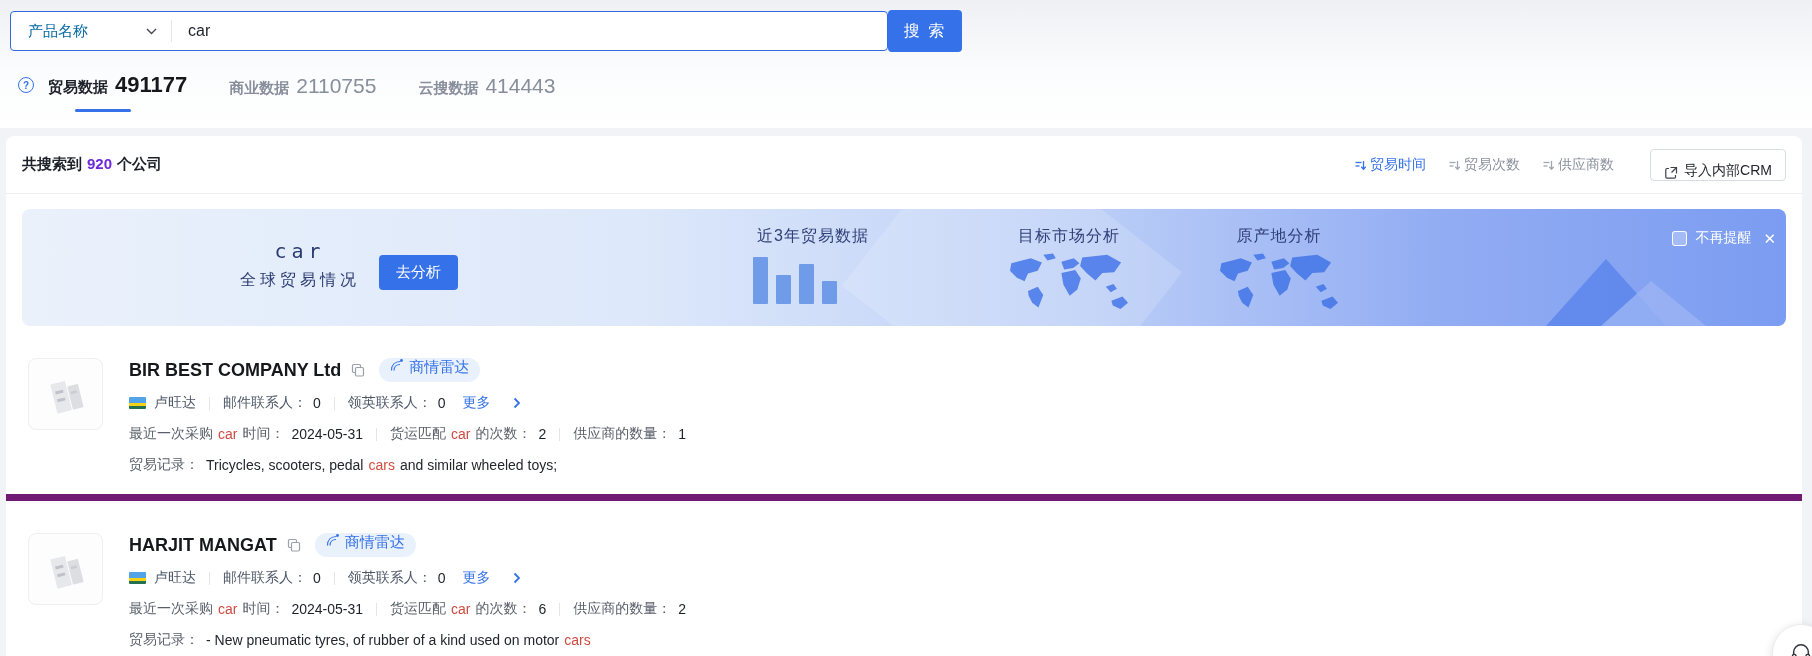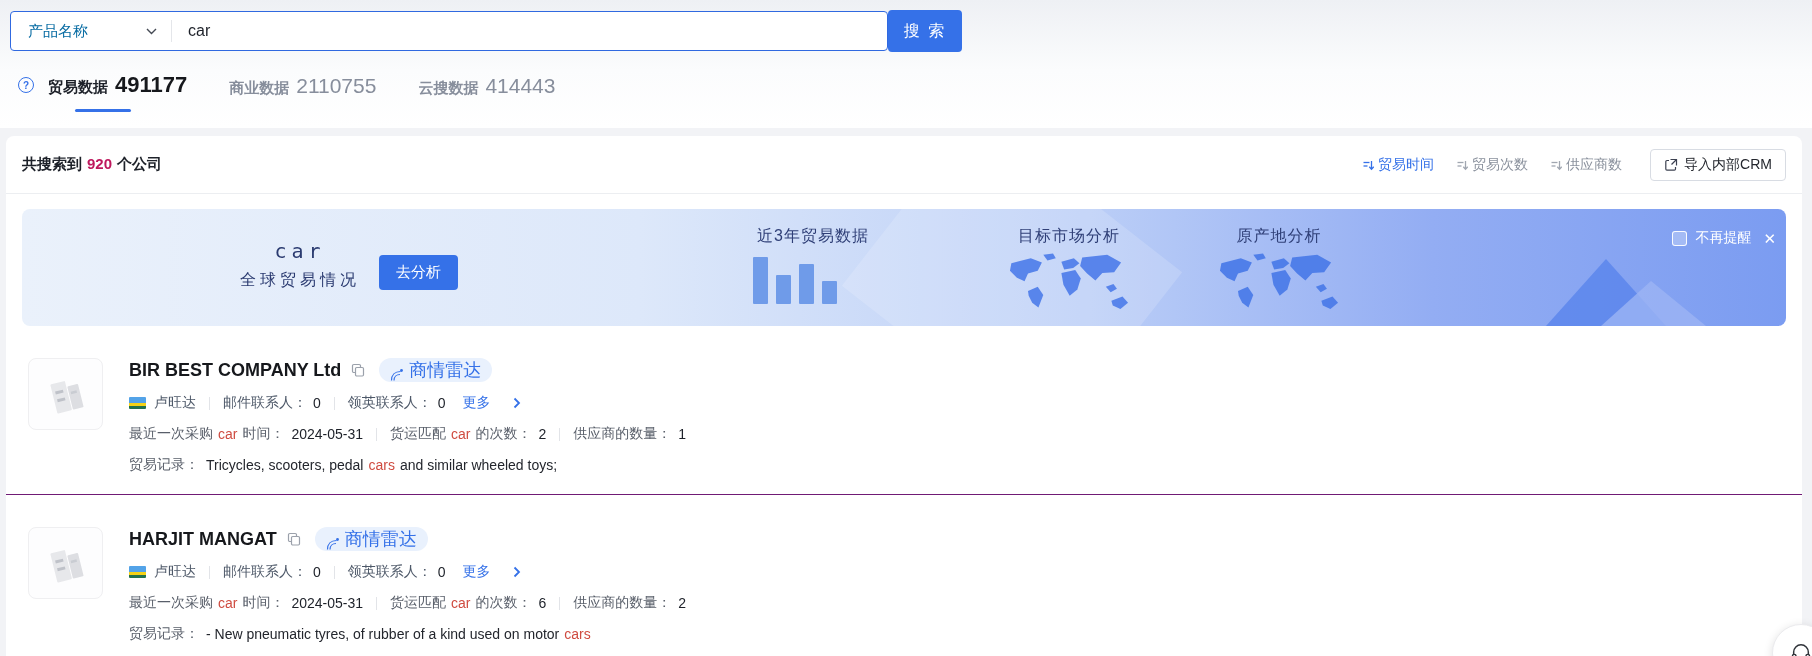--- a/index.html
+++ b/index.html
@@ -31,27 +31,27 @@
   .tab-count { font-size:21px; color:#878e9c; }
   .tab.active .tab-label { color:#1d2129; font-weight:700; }
   .tab.active .tab-count { color:#16181c; font-weight:700; font-size:22px; }
   .tab-underline { height:3px; width:56px; border-radius:2px; background:#3571e8; margin:11px auto 0; visibility:hidden; }
   .tab.active .tab-underline { visibility:visible; }
   
   .card { background:#fff; border-radius:8px 8px 0 0; margin:8px 10px 0 6px; min-height:540px; }
   .card-header { height:58px; display:flex; align-items:center; justify-content:space-between;
     padding:0 16px; border-bottom:1px solid #eceef1; }
   .found { font-size:15px; color:#1d2129; font-weight:700; }
-  .found .cnt { color:#be185d; margin:0 5px; font-weight:700; }
+  .found .cnt { color:#6d28d9; margin:0 5px; font-weight:700; }
   .header-right { display:flex; align-items:center; }
   .sort-item { display:flex; align-items:center; gap:4px; font-size:14px; color:#8a919d; margin-left:22px; cursor:pointer; }
   .sort-item svg { stroke:#a0a6b0; }
   .sort-item.active { color:#3571e8; }
   .sort-item.active svg { stroke:#3571e8; }
-  .crm-btn { display:flex; align-items:center; gap:6px; height:32px; padding:0 13px; margin-left:28px;
+  .crm-btn { display:flex; align-items:flex-end; gap:6px; height:32px; padding:0 13px; margin-left:36px;
     background:#fff; border:1px solid #d8dce3; border-radius:4px; font-size:14px; color:#23262d; cursor:pointer; font-family:inherit;}
   
   .banner { position:relative; height:117px; margin:15px 16px 0; border-radius:8px; overflow:hidden;
     background:linear-gradient(90deg,#eaf1fb 0%,#dde8fa 35%,#bccff7 60%,#93adf3 80%,#7b9cf1 100%); }
   .bn-deco { position:absolute; right:60px; bottom:0; }
   .bn-streak { position:absolute; left:860px; top:-40px; width:260px; height:220px;
     background:rgba(255,255,255,0.16); transform:rotate(38deg); }
   .bn-title { position:absolute; left:200px; top:30px; width:156px; text-align:center; color:#2a3a70; }
   .bn-keyword { font-family:"DejaVu Sans Mono","Liberation Mono",monospace; font-size:20px; letter-spacing:5px; }
   .bn-subtitle { font-size:16px; letter-spacing:4px; margin-top:7px; }
@@ -65,29 +65,29 @@
   .bn-map-label-2 { left:1182px; width:150px; }
   .bn-map { position:absolute; top:37px; width:132px; height:76px; }
   .bn-map.m1 { left:981px; }
   .bn-map.m2 { left:1191px; }
   .bn-dismiss { position:absolute; right:10px; top:20px; display:flex; align-items:center; gap:8px; color:#fff;margin-left:24px; }
   .bn-checkbox { width:15px; height:15px; border:1.5px solid rgba(255,255,255,0.95); border-radius:3px;
     background:rgba(255,255,255,0.28); cursor:pointer; }
   .bn-dismiss-label { font-size:14px; }
   .bn-close { font-size:15px; cursor:pointer; margin-left:4px; line-height:1; }
   
-  .company { display:flex; padding:32px 16px 20px 22px; border-bottom:1px solid #701a75; }
+  .company { display:flex; padding:32px 16px 20px 22px; border-bottom:7px solid #701a75; }
   .thumb { width:75px; height:72px; border:1px solid #efeff1; border-radius:8px; background:#fdfdfe;
     display:flex; align-items:center; justify-content:center; flex-shrink:0; }
   .c-info { margin-left:26px; }
   .c-name-row { display:flex; align-items:center; }
   .c-name { font-size:18px; font-weight:700; color:#16181c; cursor:pointer; }
   .copy-icon { margin-left:10px; cursor:pointer; display:inline-flex; }
-  .badge { display:inline-flex; align-items:flex-end; gap:5px; height:24px; padding:0 11px; margin-left:14px;
-    border-radius:13px; background:#e9f1fd; color:#3571e8; font-size:18px; cursor:pointer; }
+  .badge { display:inline-flex; align-items:flex-start; gap:5px; height:24px; padding:0 11px; margin-left:14px;
+    border-radius:13px; background:#e9f1fd; color:#3571e8; font-size:15px; cursor:pointer; }
   .c-meta { display:flex; align-items:center; margin-top:12px; font-size:14px; color:#4e5969; }
   .flag { width:17px; height:12px; margin-right:8px; display:flex; flex-direction:column; border-radius:1px; overflow:hidden; flex-shrink:0;}
   .flag .f1 { height:6px; background:#53a3e8; }
   .flag .f2 { height:3px; background:#f5d216; }
   .flag .f3 { height:3px; background:#23714d; }
   .vsep { width:1px; height:13px; background:#e2e4e8; margin:0 13px; }
   .meta-val { color:#1d2129; margin-left:6px; }
   .more-link { display:inline-flex; align-items:center; gap:22px; color:#3571e8; margin-left:17px; cursor:pointer; }
   .c-line { display:flex; align-items:center; margin-top:13px; font-size:14px; color:#595f6a; }
   .kw { color:#cf4b40; margin:0 5px; }

